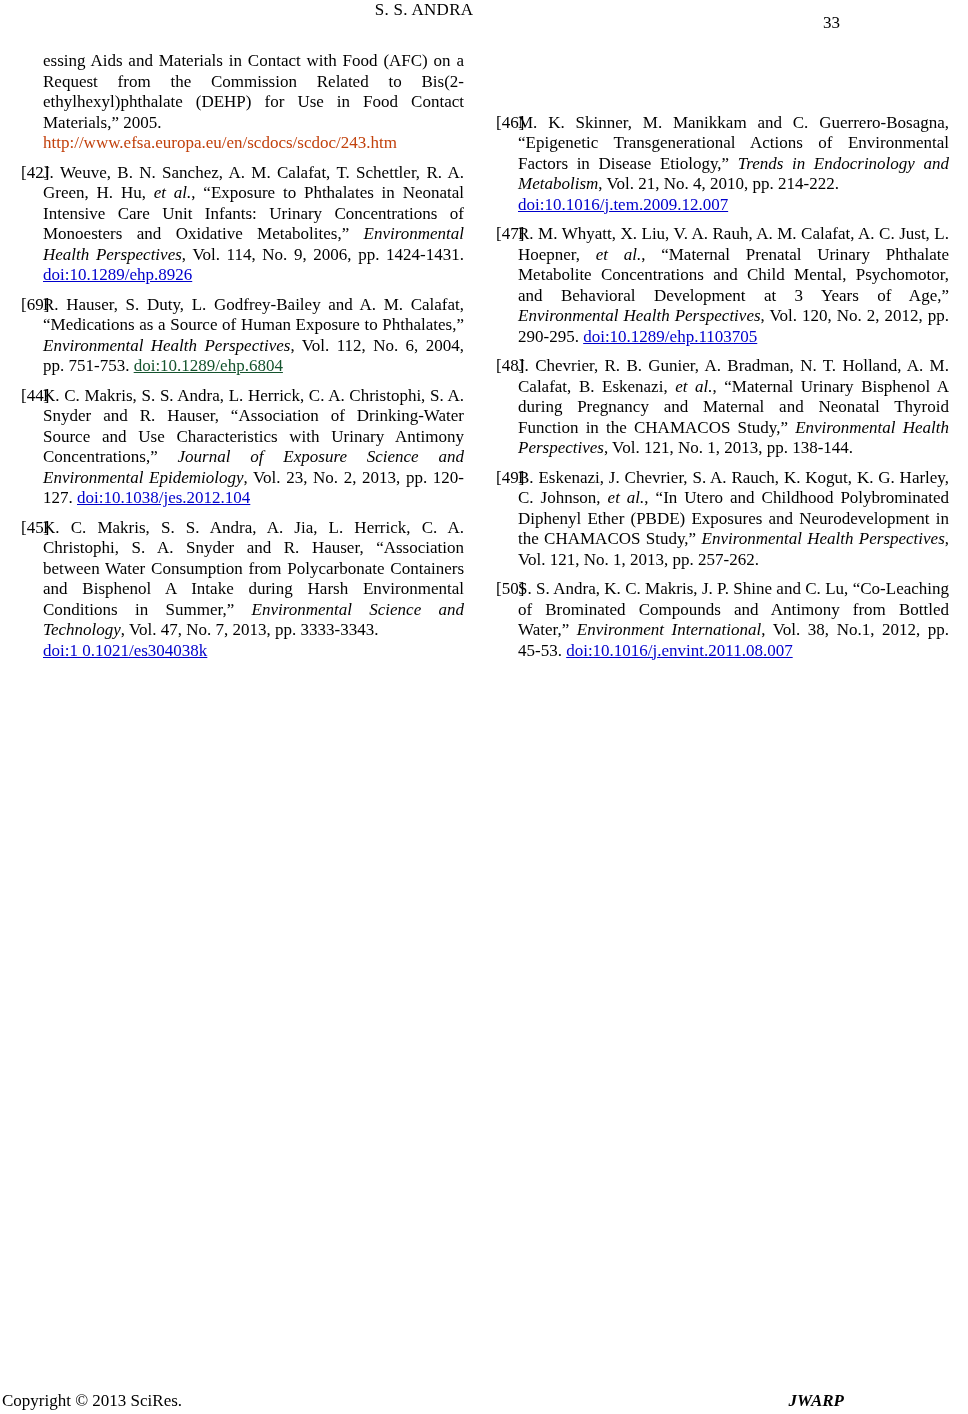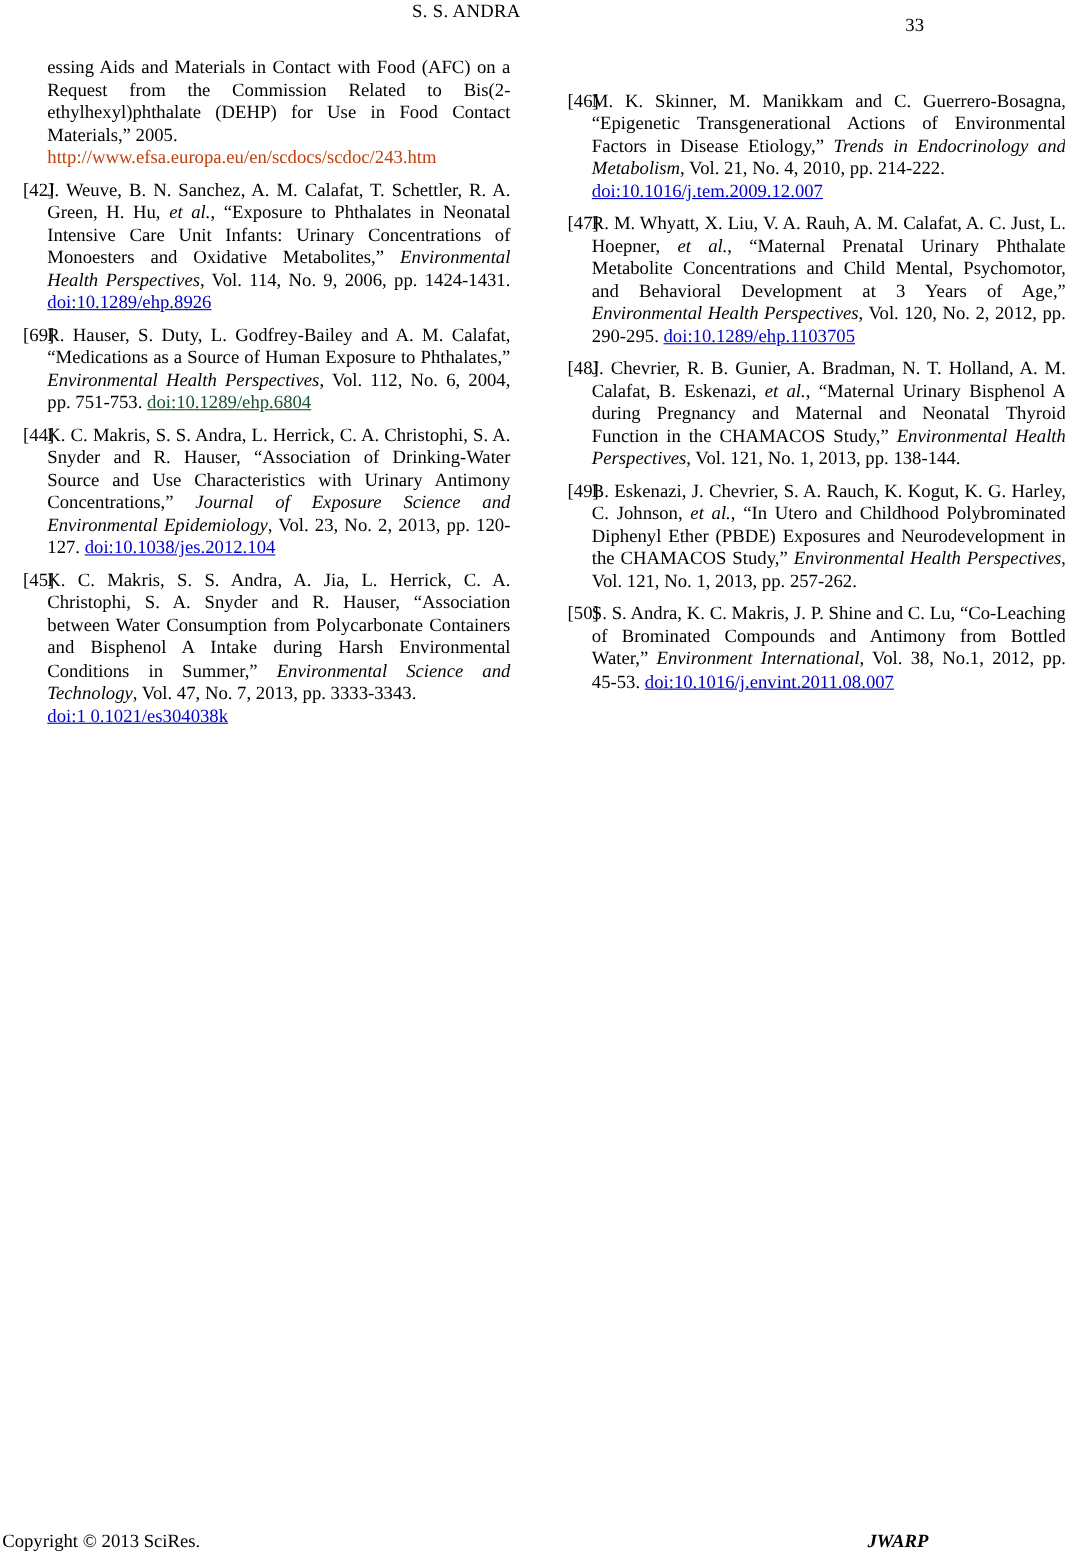--- a/index.html
+++ b/index.html
@@ -18,21 +18,21 @@
   .header { position: absolute; top: 0; left: 0; right: 0; height: 22px; }
   .running-title {
     position: absolute; left: 0; right: 0; top: 0;
     text-align: center; letter-spacing: 0.3px;
   }
   .page-number { position: absolute; right: 8px; top: 0; margin-top: 13px; }
 
   
   .content {
     position: absolute; top: 51px; left: 5px;
-    display: flex; gap: 36px; align-items: center;
+    display: flex; gap: 16px; align-items: flex-end;
   }
   .col-left  { width: 459px; }
   .col-right { width: 469px; }
 
   .ref {
     position: relative;
     padding-left: 38px;
     text-align: justify;
     line-height: 20.5px;
     margin-bottom: 9px;

